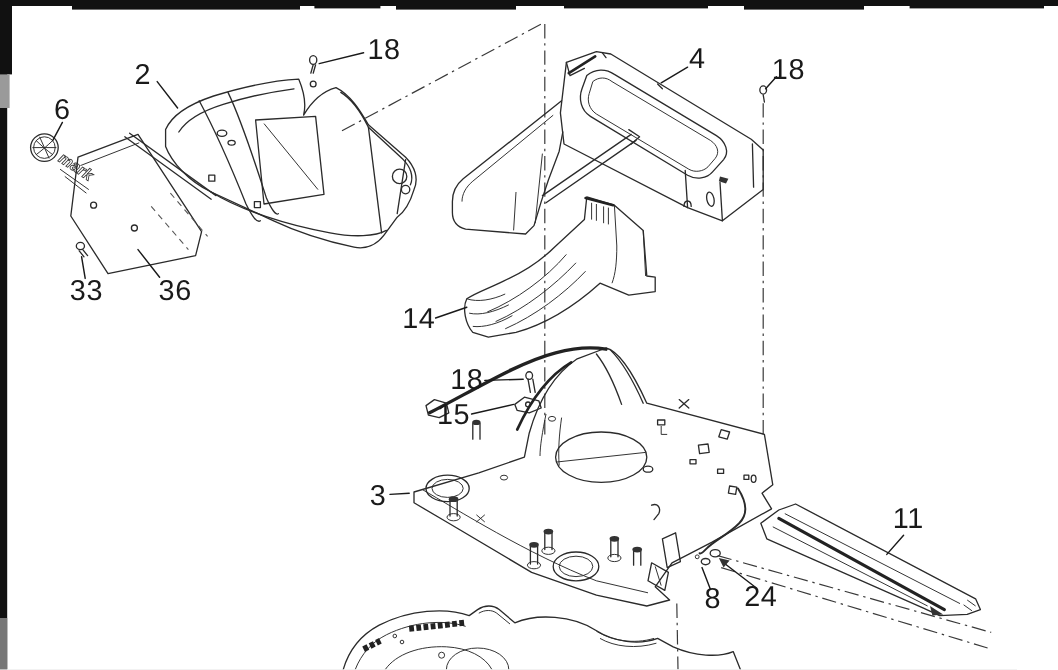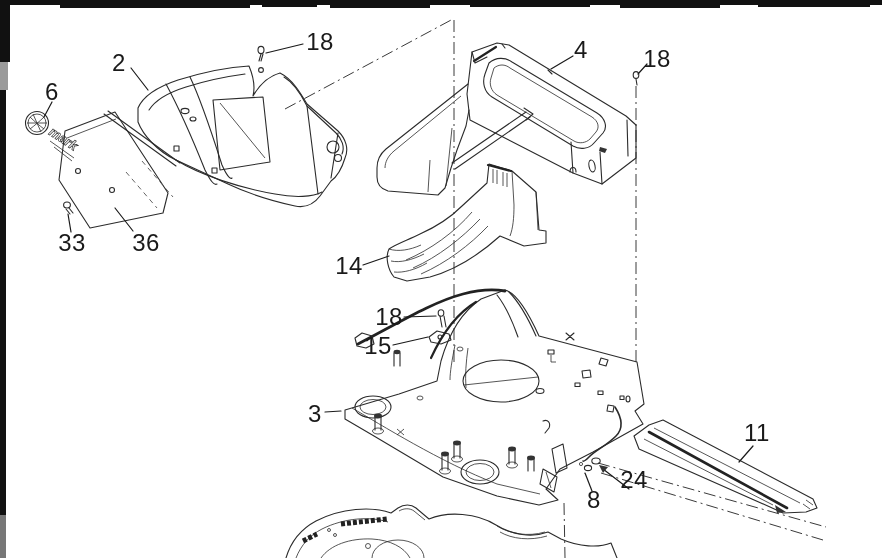--- a/index.html
+++ b/index.html
@@ -287,15 +287,15 @@
   <div class="callout" style="left:72px;top:243px">33</div>
   <div class="callout" style="left:146px;top:243px">36</div>
   <div class="callout" style="left:581px;top:50px">4</div>
   <div class="callout" style="left:657px;top:59px">18</div>
   <div class="callout" style="left:349px;top:266px">14</div>
   <div class="callout" style="left:389px;top:317px">18</div>
   <div class="callout" style="left:378px;top:346px">15</div>
   <div class="callout" style="left:315px;top:414px">3</div>
   <div class="callout" style="left:757px;top:433px">11</div>
   <div class="callout" style="left:594px;top:500px">8</div>
-  <div class="callout" style="left:634px;top:480px">24</div>
+  <div class="callout" style="left:634px;top:498px">24</div>
 
 </div>
 
 </body></html>

